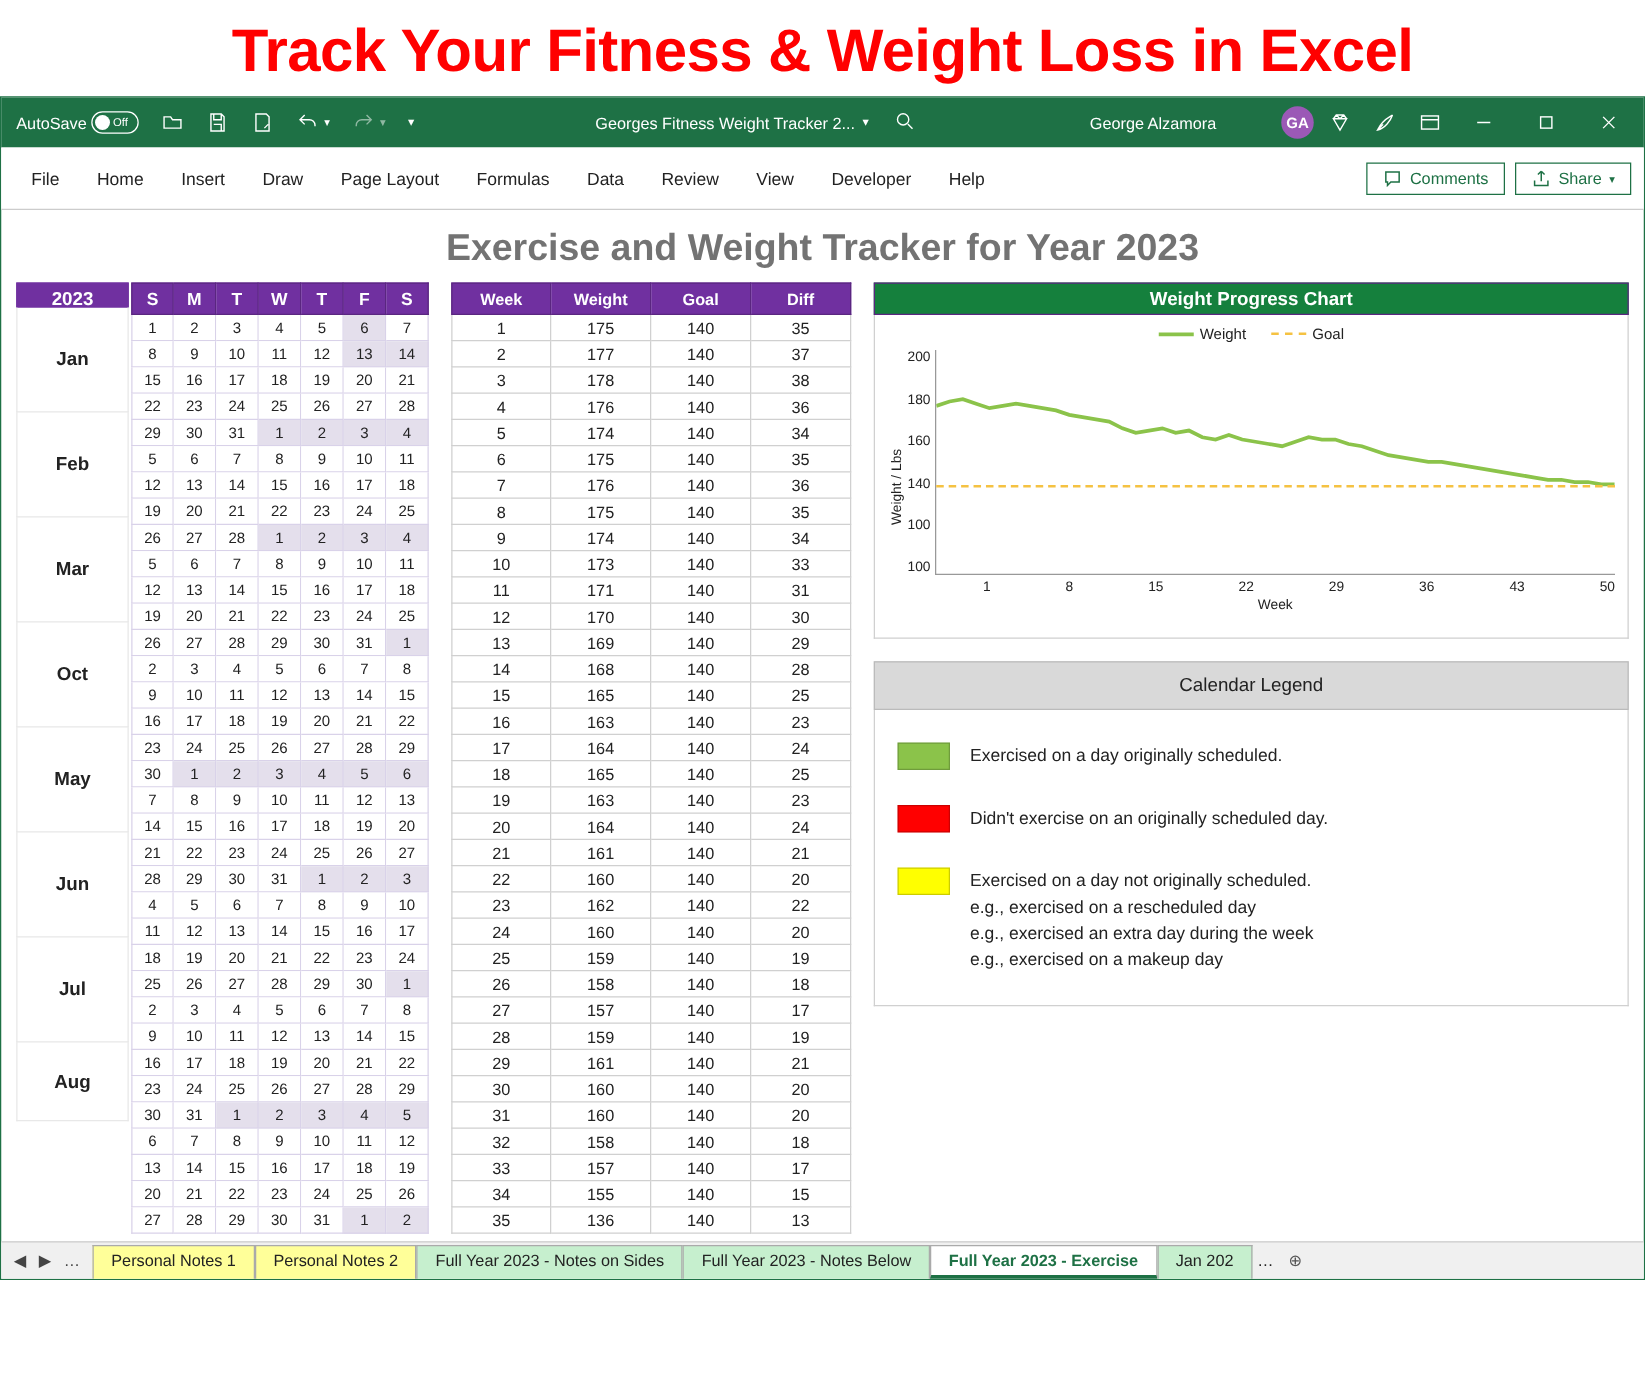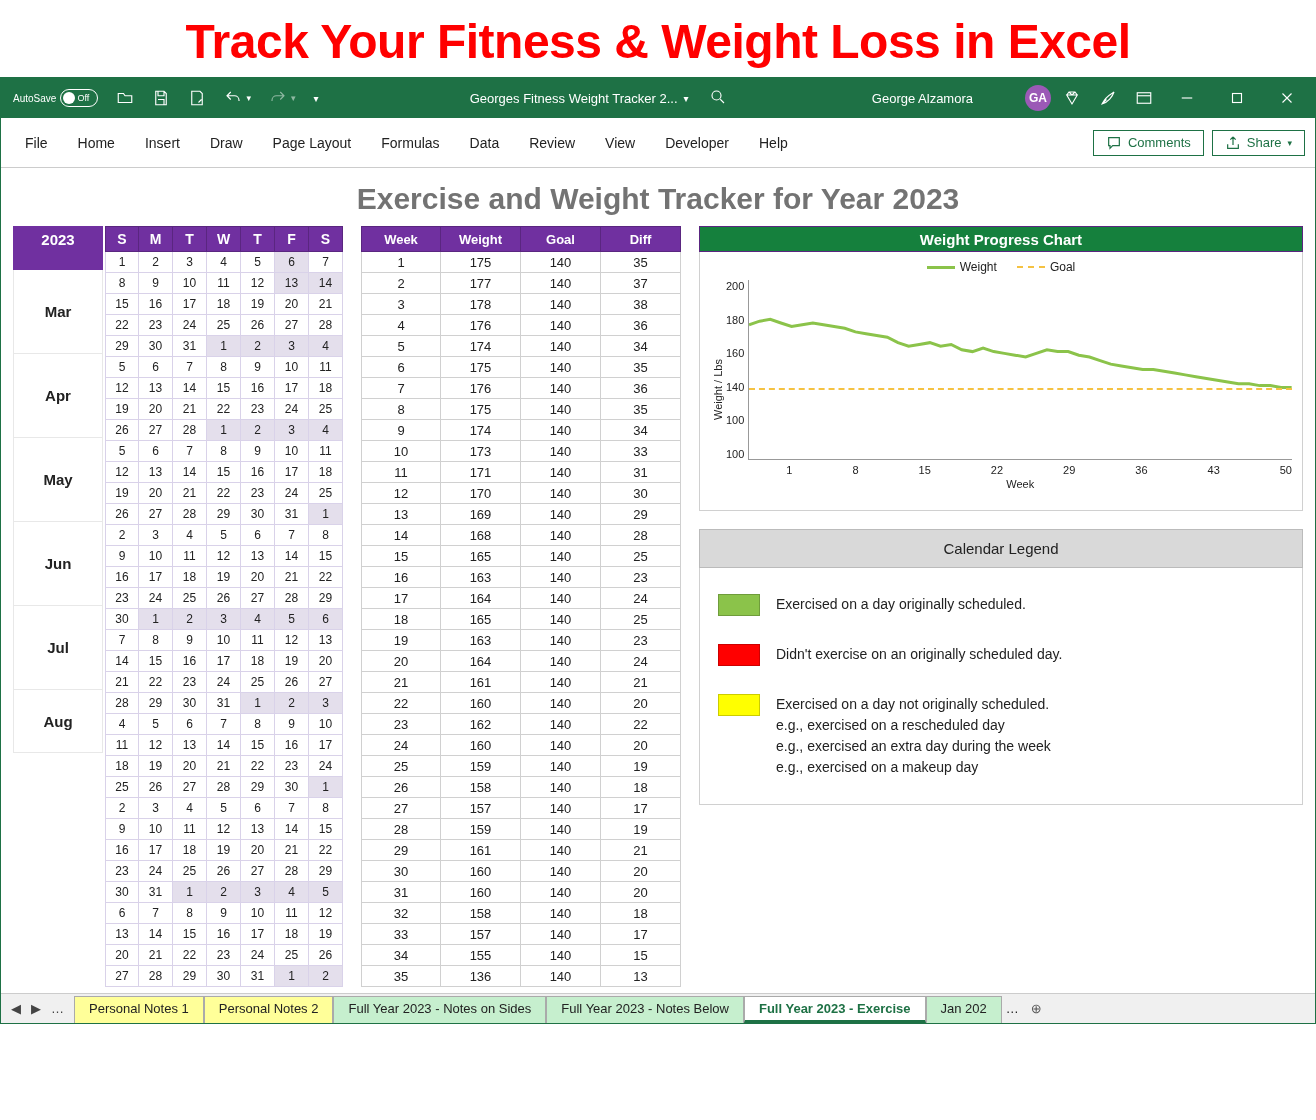--- a/index.html
+++ b/index.html
@@ -1,41 +1,41 @@
 <!DOCTYPE html>
 <html><head>
 <meta charset="utf-8">
 <style>
 * { box-sizing: border-box; margin: 0; padding: 0; }
 body { font-family: "Segoe UI", Arial, sans-serif; font-size: 13px; color: #222; background: #fff; width: 1316px; }
 .banner { font-size: 48px; font-weight: 700; color: #ff0000; text-align: center; padding: 14px 0 8px; letter-spacing: -0.5px; }
 .app-window { border: 1px solid #1e7145; }
 .title-bar { background: #1e7145; color: #fff; display: flex; align-items: center; height: 40px; padding: 0 6px; gap: 6px; }
 .tb-item { display: flex; align-items: center; gap: 4px; padding: 4px 6px; }
-.autosave-label { font-size: 10px; }
+.autosave-label { font-size: 13px; }
 .toggle { width: 38px; height: 18px; border: 1px solid #fff; border-radius: 9px; display: flex; align-items: center; padding: 0 2px; font-size: 9px; color: #fff; gap:2px; }
 .toggle-knob { width: 12px; height: 12px; background: #fff; border-radius: 50%; }
 .tb-icon { width: 18px; height: 18px; fill: none; stroke: #fff; stroke-width: 1.5; }
 .doc-name { color: #fff; font-size: 13px; display: flex; align-items: center; gap: 6px; }
 .doc-name .chev { font-size: 10px; }
 .flex-grow { flex: 1; }
 .user-chip { display: flex; align-items: center; gap: 8px; }
 .avatar { width: 26px; height: 26px; border-radius: 50%; background: #9b59b6; color: #fff; display: flex; align-items: center; justify-content: center; font-size: 12px; font-weight: 600; margin-left: 44px; }
 .win-btn { width: 44px; height: 40px; display: flex; align-items: center; justify-content: center; }
 .menu-bar { background: #fff; display: flex; align-items: center; height: 50px; padding: 0 10px; gap: 2px; border-bottom: 1px solid #ccc; }
 .menu-item { padding: 6px 14px; font-size: 14px; cursor: pointer; }
 .menu-right { margin-left: auto; display: flex; gap: 8px; }
 .pill-btn { display: flex; align-items: center; gap: 6px; border: 1px solid #c4c4c4; padding: 4px 12px; font-size: 13px; background: #fff; cursor:pointer; }
 .pill-btn.green { color: #1e7145; border-color: #1e7145; }
 .pill-btn.green svg { stroke: #1e7145; }
 .sheet-title { font-size: 30px; font-weight: 700; color: #737373; text-align: center; padding: 14px 0 10px; }
 .content { display: flex; gap: 18px; padding: 0 12px 6px; align-items: flex-start; }
 .col-cal { flex: 0 0 auto; display: flex; gap: 2px; }
 .year-col { width: 90px; }
-.year-cell { background: #7030a0; color: #fff; text-align: center; font-weight: 700; height: 44px; line-height: 26px; font-size: 15px; border:1px solid #7030a0; }
+.year-cell { background: #7030a0; color: #fff; text-align: center; font-weight: 700; height: 20px; line-height: 26px; font-size: 15px; border:1px solid #7030a0; }
 .month-cell { height: 84px; display: flex; align-items: center; justify-content: center; font-weight: 700; font-size: 15px; border: 1px solid #e8e8e8; border-top:none; }
 .cal-grid { }
 .cal-head { display: flex; }
 .cal-head div { width: 34px; height: 26px; background: #7030a0; color: #fff; display: flex; align-items: center; justify-content: center; font-weight: 700; border: 1px solid #5a2680; border-left:none; font-size:14px; }
 .cal-head div:first-child { border-left:1px solid #5a2680; }
 .cal-row { display: flex; }
 .cal-row div { width: 34px; height: 21px; display: flex; align-items: center; justify-content: center; border: 1px solid #d9d2e9; border-top:none; border-left:none; font-size: 12px; background:#fff; }
 .cal-row div:first-child { border-left:1px solid #d9d2e9; }
 .cal-row div.sh { background: #e4dfec; }
 .col-wt { flex: 0 0 auto; }
@@ -193,22 +193,24 @@
     </div>
   </div>
 
   <div class="sheet-title">Exercise and Weight Tracker for Year 2023</div>
 
   <div class="content">
     <div class="col-cal">
       <div class="year-col">
         <div class="year-cell">2023</div>
         <div id="month-cells">
+            <div class="month-cell">Jan</div>
+            <div class="month-cell">Feb</div>
             <div class="month-cell">Mar</div>
-            <div class="month-cell">Apr</div>
+            <div class="month-cell">Oct</div>
             <div class="month-cell">May</div>
             <div class="month-cell">Jun</div>
             <div class="month-cell">Jul</div>
             <div class="month-cell" style="height: 63px;">Aug</div>
           </div>
       </div>
       <div class="cal-grid">
         <div class="cal-head" id="cal-head">
             <div>S</div>
             <div>M</div>

